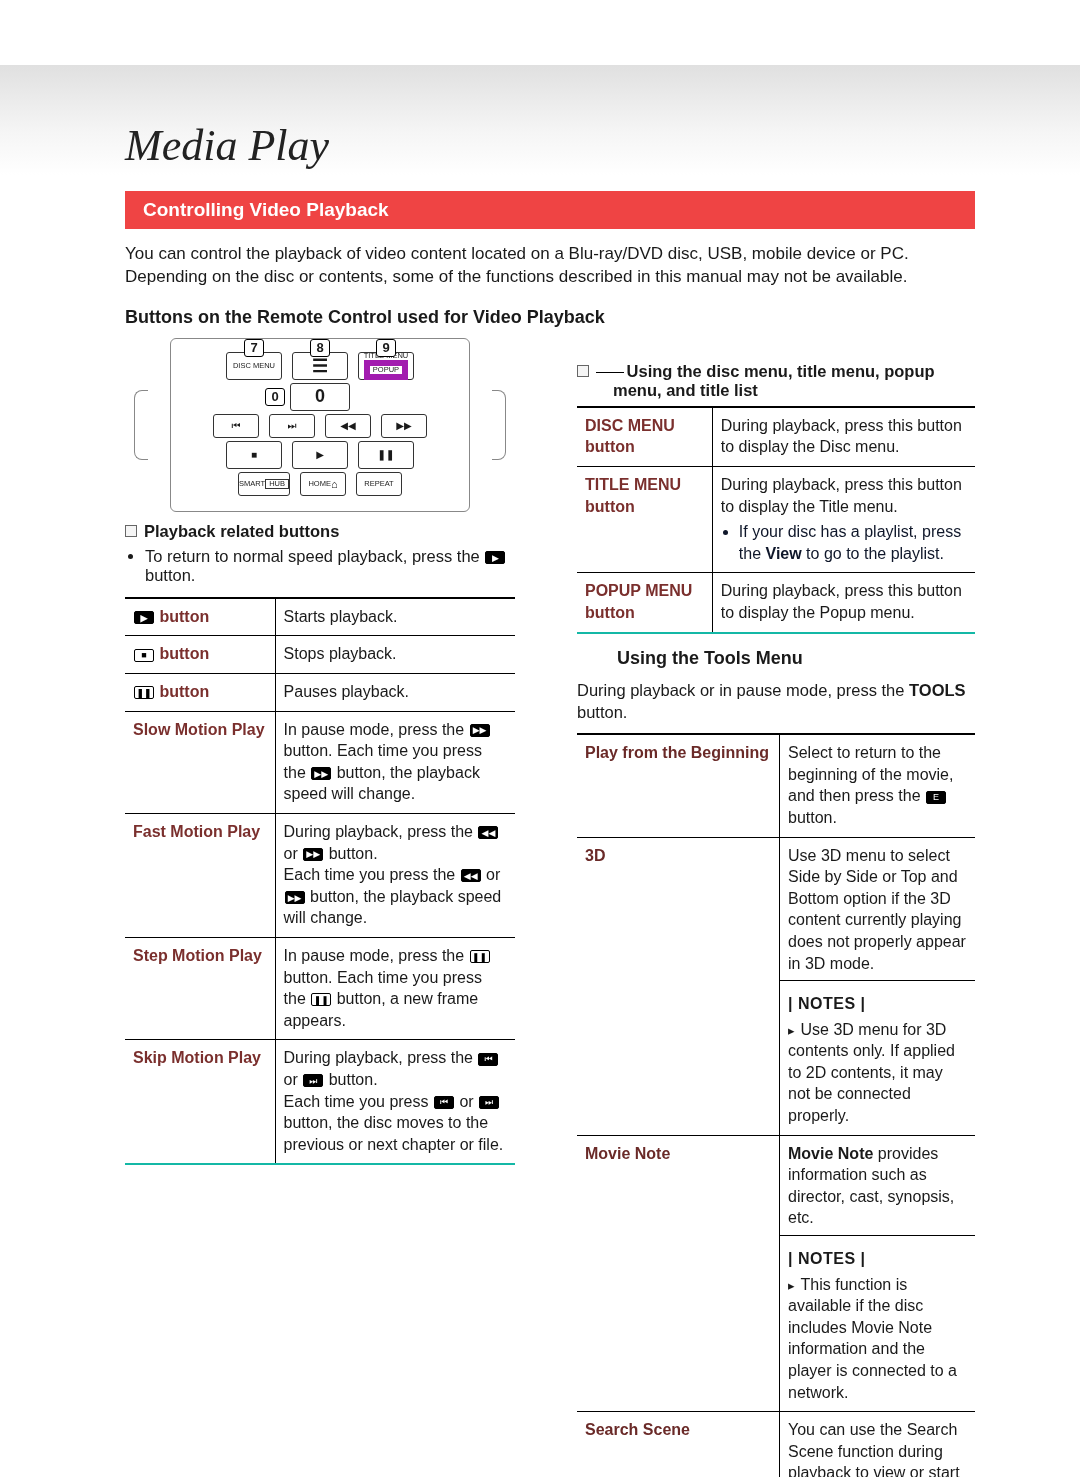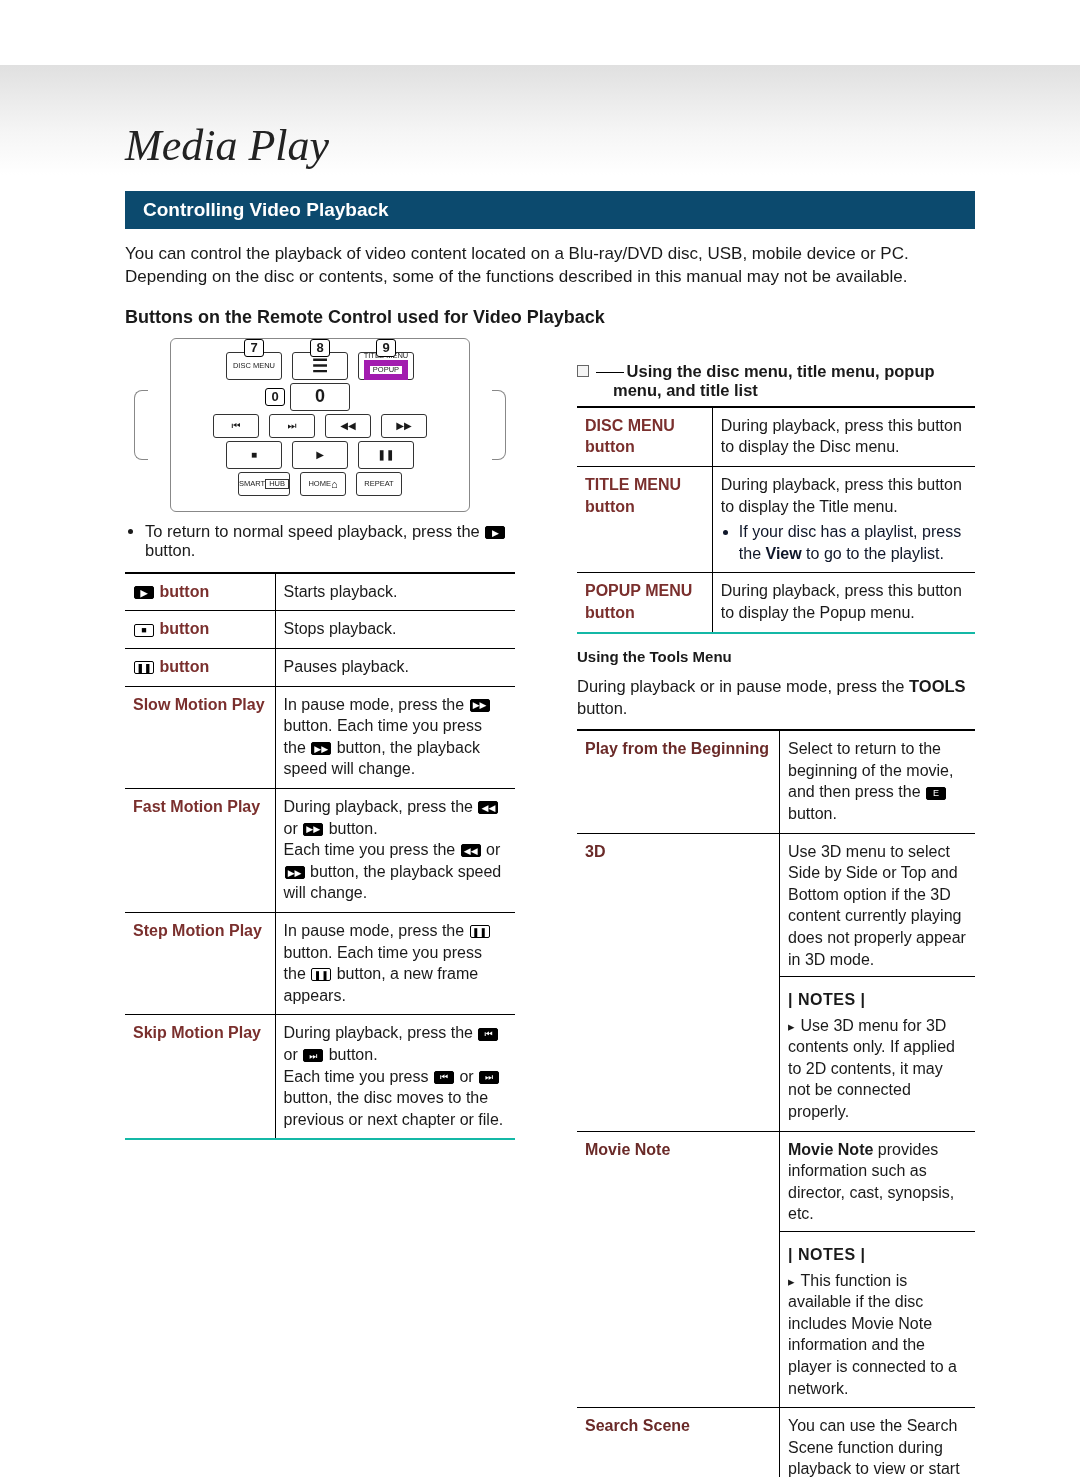--- a/index.html
+++ b/index.html
@@ -27,21 +27,21 @@
   }
   .title {
     font-family: Georgia, "Times New Roman", serif;
     font-style: italic;
     font-size: 44px;
     font-weight: 400;
     color: #222;
     margin-bottom: 20px;
   }
   .section-bar {
-    background: #0c4a6e;
+    background: #ef4444;
     color: #fff;
     font-weight: bold;
     font-size: 19px;
     padding: 8px 18px;
     margin-bottom: 14px;
   }
   .intro {
     font-size: 17px;
     line-height: 1.35;
     margin-bottom: 18px;
@@ -141,21 +141,21 @@
   .notes-label { font-weight:bold; letter-spacing:0.5px; margin:6px 0 4px; }
   .arrow-item::before{
     content:"▸"; margin-right:6px; font-size:13px;
   }
   .icon-box {
     display:inline-flex; align-items:center; justify-content:center;
     width:20px; height:13px; border:1px solid #000; border-radius:2px;
     background:#000; color:#fff; font-size:9px; vertical-align:middle; margin:0 1px;
   }
   .icon-box.white { background:#fff; color:#000; }
-  .subheading.tools { font-size:15px; margin-top:14px; }
+  .subheading.tools { font-size:18px; margin-top:14px;margin-left:40px; }
   .line-lead { height:1px; background:#000; width:28px; display:inline-block; vertical-align:middle; margin-right:-2px;}
 </style>
 </head>
 <body>
 
 <div class="gradient-band"></div>
 
 <div class="page">
   <h1 class="title">Media Play</h1>
 
@@ -216,20 +216,21 @@
               <span class="tiny">HOME</span>
               <span style="font-size:11px;">⌂</span>
             </div>
             <div class="diag-btn small">
               <span class="tiny">REPEAT</span>
             </div>
           </div>
         </div>
       </div>
 
+      <p class="square-sub">Playback related buttons</p>
       <ul class="bullets">
         <li>To return to normal speed playback, press the <span class="icon-box">▶</span> button.</li>
       </ul>
 
       <table class="spec">
         <tbody>
             <tr>
           <td><span class="icon-box">▶</span> button</td>
           <td>Starts playback.</td>
         </tr>

